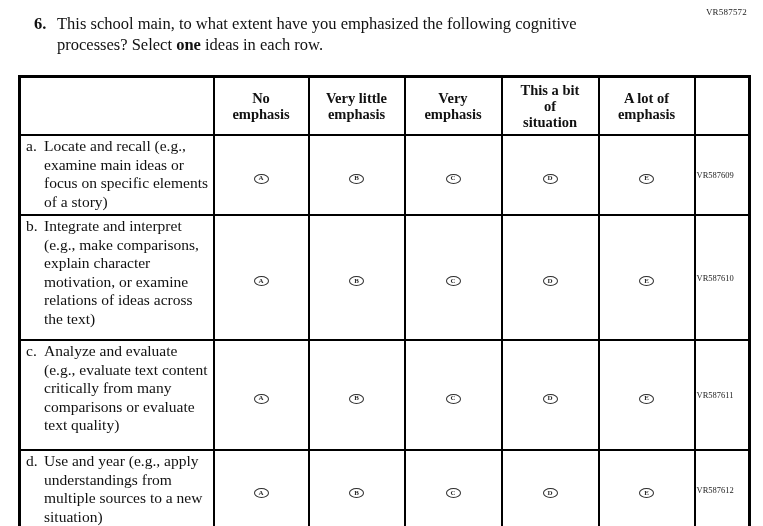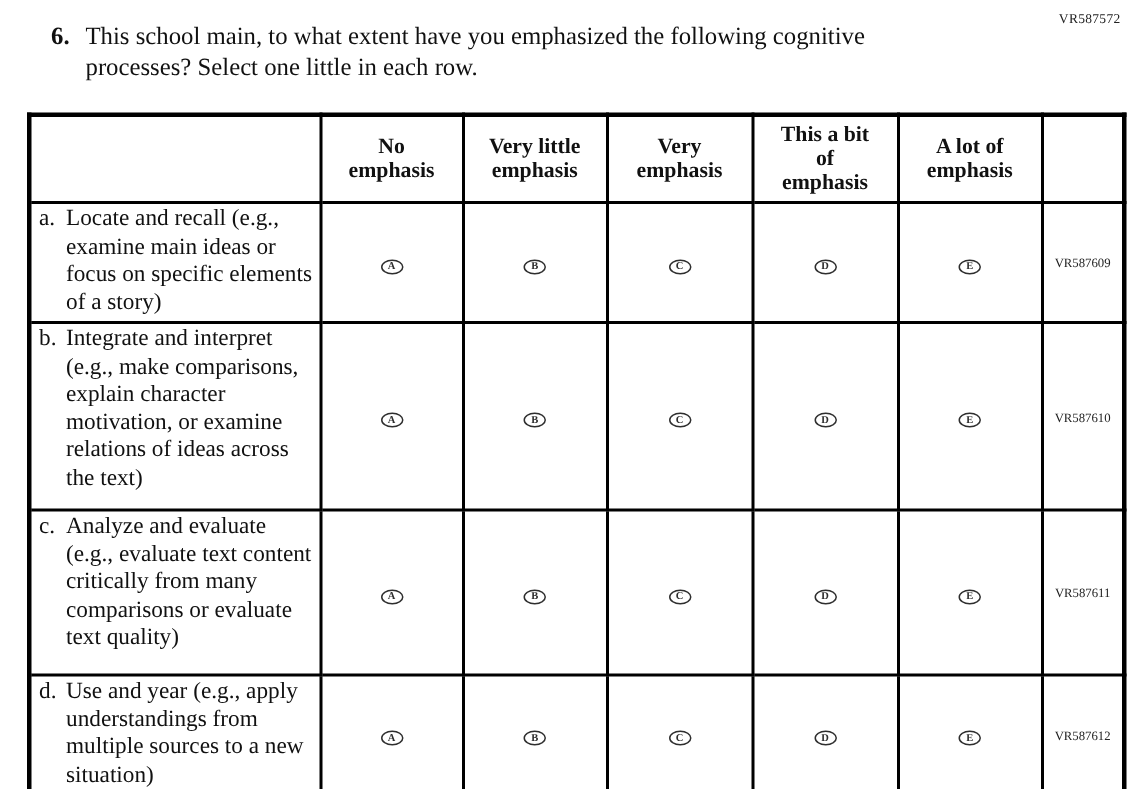--- a/index.html
+++ b/index.html
@@ -34,21 +34,21 @@
     font-size: 16.5px;
     line-height: 21px;
     display: flex;
   }
   .qnum {
     font-weight: bold;
     flex: none;
     width: 23px;
   }
   .qtext { flex: 1; }
-  .qtext b { font-weight: normal; }
+  .qtext b { font-weight: bold; }
 
   table.grid {
     position: absolute;
     left: 18px;
     top: 75px;
     border-collapse: collapse;
     table-layout: fixed;
     border: 3px solid #000;
   }
   table.grid th, table.grid td {
@@ -93,37 +93,37 @@
     border: 1px solid #2e2e2e;
     border-radius: 50%;
     font-size: 7px;
     line-height: 7px;
     font-weight: bold;
     color: #2e2e2e;
     cursor: pointer;
     box-sizing: border-box;
   }
   td.code-cell {
-    text-align: center;
+    text-align: left;
     vertical-align: middle;
     font-size: 8.5px;
     color: #222;
     padding: 12px 1px;
   }
 </style>
 </head>
 <body>
 
 <div class="page">
 
   <div class="vr-top">VR587572</div>
 
   <div class="question">
     <span class="qnum">6.</span>
-    <span class="qtext"><span>This school main, to what extent have you emphasized the following cognitive processes? Select </span><b>one</b><span> little in each row.</span></span>
+    <span class="qtext"><span>This school main, to what extent have you emphasized the following cognitive processes? Select </span><b>one</b><span> ideas in each row.</span></span>
   </div>
 
   <table class="grid">
     <colgroup>
       <col style="width:194px">
       <col style="width:95px">
       <col style="width:96px">
       <col style="width:97px">
       <col style="width:97px">
       <col style="width:96px">
@@ -139,21 +139,21 @@
           <th>
             <div>Very little</div>
             <div>emphasis</div>
           </th>
           <th>
             <div>Very</div>
             <div>emphasis</div>
           </th>
           <th>
             <div>This a bit</div>
-            <div>of emphasis</div>
+            <div>of situation</div>
           </th>
           <th>
             <div>A lot of</div>
             <div>emphasis</div>
           </th>
           <th></th>
         </tr>
     </thead>
     <tbody id="table-body">
         <tr>

